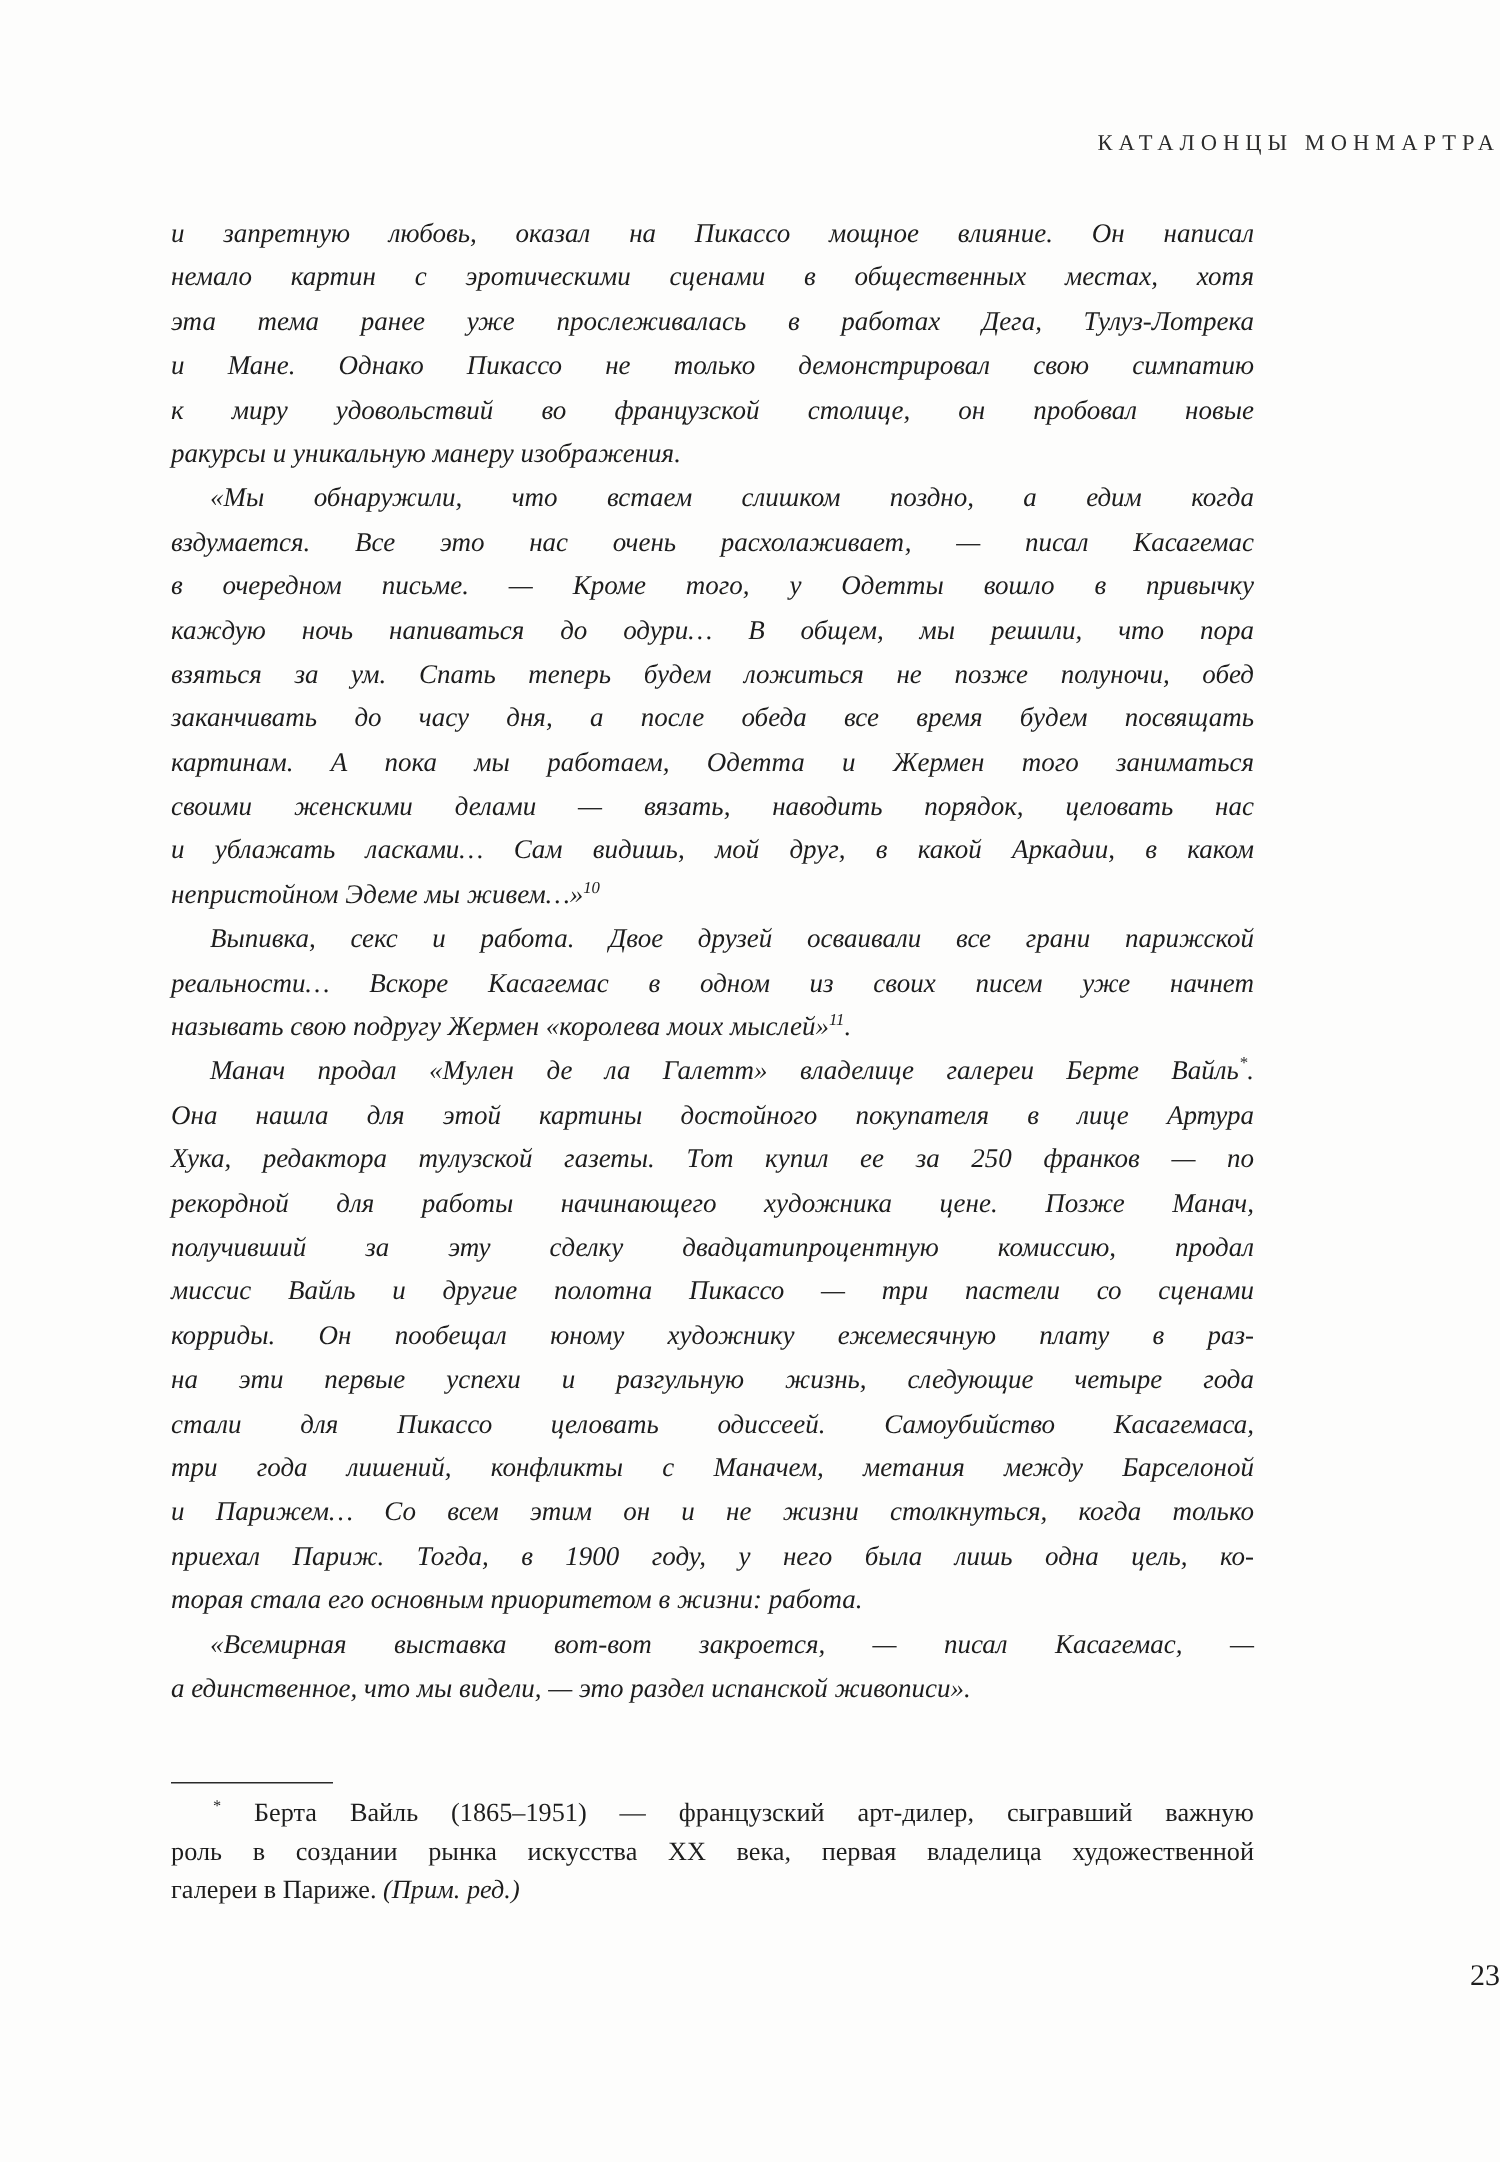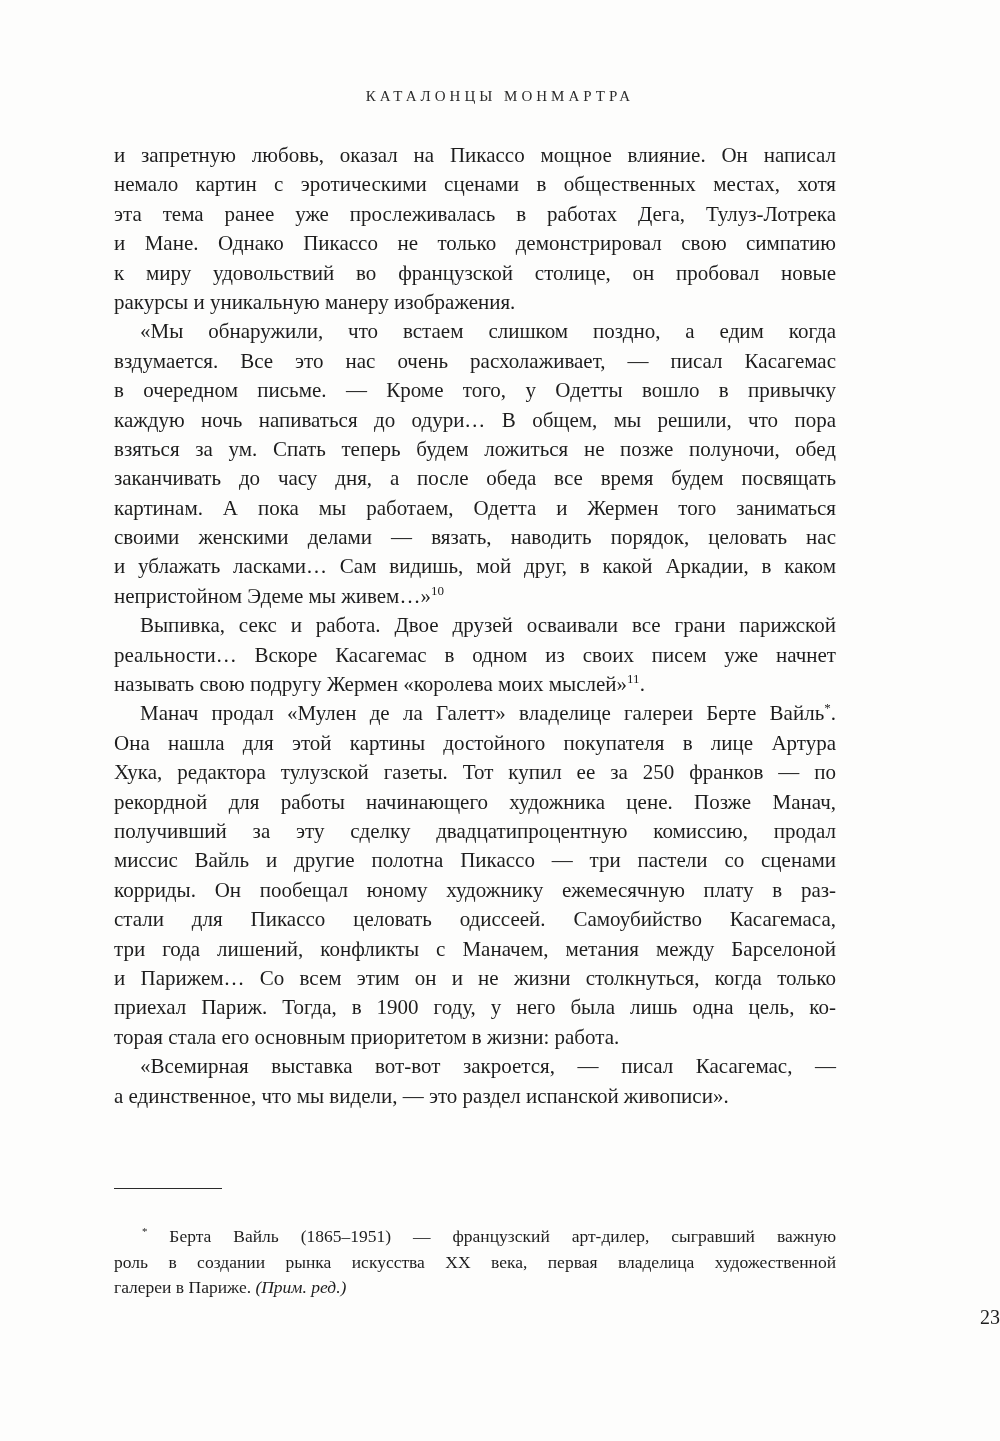--- a/index.html
+++ b/index.html
@@ -7,27 +7,28 @@
     width:1000px; height:1441px;
     background:#fdfdfc;
     font-family:"Liberation Serif","DejaVu Serif",serif;
     color:#1d1d1d;
     position:relative;
     overflow:hidden;
   }
   .page { position:absolute; inset:0; }
   .running-head {
     position:absolute; top:88px; left:0; width:100%;
-    text-align:center;
+    text-align:right;
     font-size:15px; letter-spacing:4px;
     color:#2b2b2b;
   }
   .body-text {
     position:absolute; left:114px; top:141px; width:722px;
-    font-size:21px;
+    font-size:18px;
+    font-style:italic;
   }
   .line {
     line-height:29.4px; height:29.4px;
     text-align:justify;
     text-align-last:justify;
     white-space:normal;
   }
   .line.last { text-align-last:left; }
   .line.indent { text-indent:26px; }
   sup.fnref {
@@ -38,21 +39,21 @@
   .seg.i { font-style:italic; }
   .footnote-sep {
     position:absolute; left:114px; top:1188px; width:108px;
     border-top:1.6px solid #2a2a2a; height:0;
   }
   .footnote {
     position:absolute; left:114px; top:1196px; width:722px;
     font-size:17.5px;
   }
   .footnote .line { line-height:25.5px; height:25.5px; }
-  .footnote .line.indent { text-indent:28px;margin-top:28px; }
+  .footnote .line.indent { text-indent:28px; }
   .page-number {
     position:absolute; top:1306px; left:0; width:100%;
     text-align:right; font-size:20px; color:#1d1d1d;
   }
 </style>
 </head>
 <body>
 
 <div class="page">
   <div class="running-head">КАТАЛОНЦЫ МОНМАРТРА</div>
@@ -84,20 +85,21 @@
         <div class="line last"><span class="seg">называть свою подругу Жермен «королева моих мыслей»</span><sup class="fnref">11</sup><span class="seg">.</span></div>
       </div>
       <div>
         <div class="line indent"><span class="seg">Манач продал «Мулен де ла Галетт» владелице галереи Берте Вайль</span><sup class="fnref">*</sup><span class="seg">.</span></div>
         <div class="line"><span class="seg">Она нашла для этой картины достойного покупателя в лице Артура</span></div>
         <div class="line"><span class="seg">Хука, редактора тулузской газеты. Тот купил ее за 250 франков — по</span></div>
         <div class="line"><span class="seg">рекордной для работы начинающего художника цене. Позже Манач,</span></div>
         <div class="line"><span class="seg">получивший за эту сделку двадцатипроцентную комиссию, продал</span></div>
         <div class="line"><span class="seg">миссис Вайль и другие полотна Пикассо — три пастели со сценами</span></div>
         <div class="line"><span class="seg">корриды. Он пообещал юному художнику ежемесячную плату в раз-</span></div>
+        <div class="line"><span class="seg">на эти первые успехи и разгульную жизнь, следующие четыре года</span></div>
         <div class="line"><span class="seg">стали для Пикассо целовать одиссеей. Самоубийство Касагемаса,</span></div>
         <div class="line"><span class="seg">три года лишений, конфликты с Маначем, метания между Барселоной</span></div>
         <div class="line"><span class="seg">и Парижем… Со всем этим он и не жизни столкнуться, когда только</span></div>
         <div class="line"><span class="seg">приехал Париж. Тогда, в 1900 году, у него была лишь одна цель, ко-</span></div>
         <div class="line last"><span class="seg">торая стала его основным приоритетом в жизни: работа.</span></div>
       </div>
       <div>
         <div class="line indent"><span class="seg">«Всемирная выставка вот-вот закроется, — писал Касагемас, —</span></div>
         <div class="line last"><span class="seg">а единственное, что мы видели, — это раздел испанской живописи».</span></div>
       </div>

